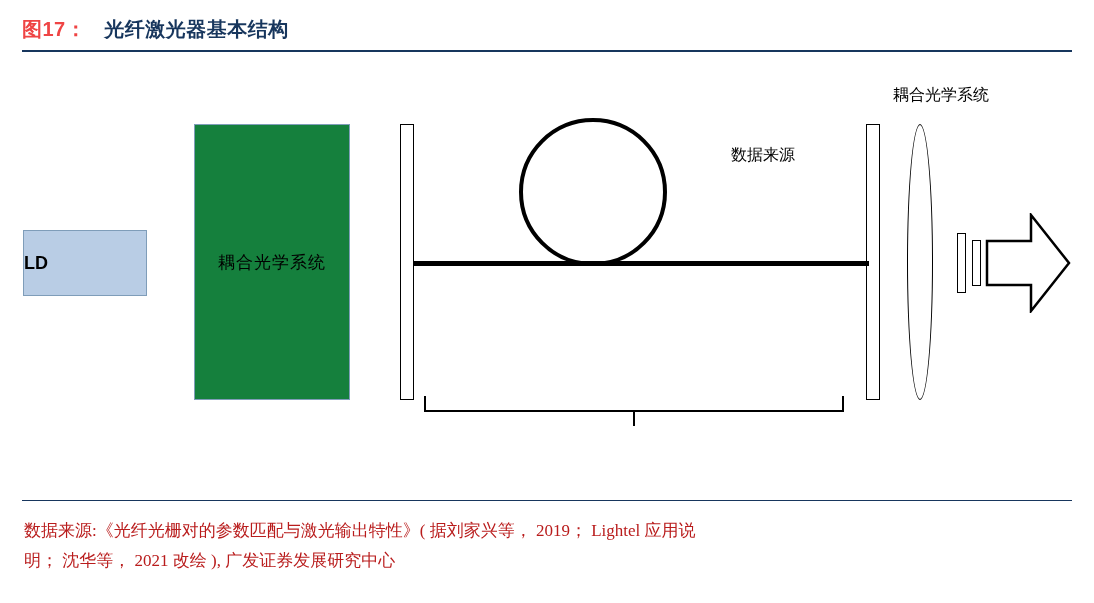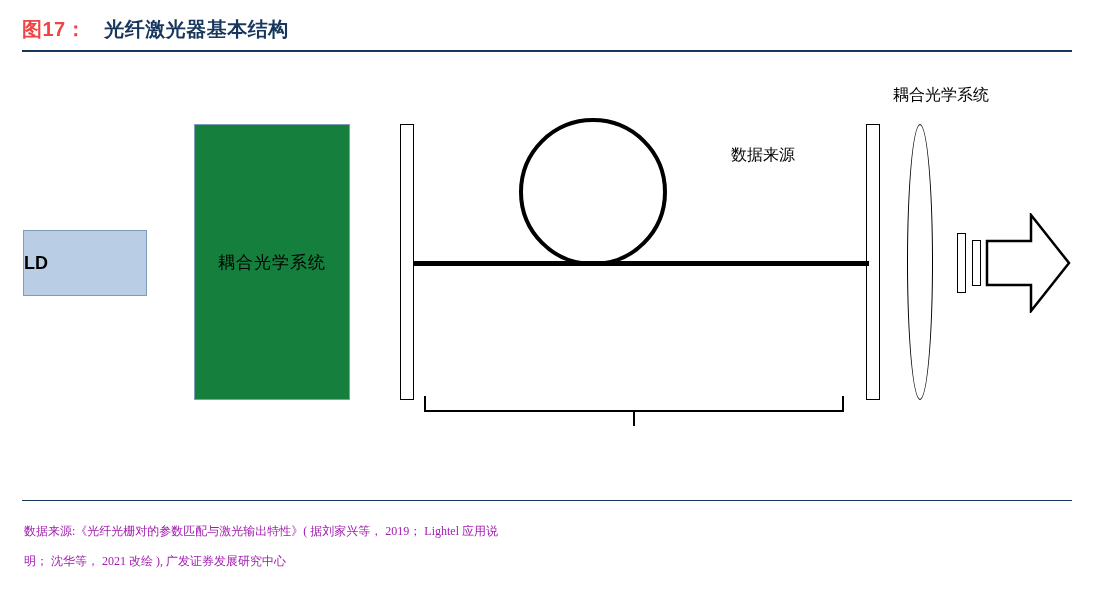--- a/index.html
+++ b/index.html
@@ -53,23 +53,23 @@
     background: #17365d;
   }
 
   
   .source {
     position: absolute;
     left: 24px;
     top: 516px;
     width: 1046px;
     font-family: "Liberation Serif", serif;
-    font-size: 12px;
+    font-size: 17px;
     line-height: 30px;
-    color: #a21caf;
+    color: #b91c1c;
   }
 
   
   .ld-box {
     position: absolute;
     left: 23px;
     top: 230px;
     width: 124px;
     height: 66px;
     background: #b9cde5;

